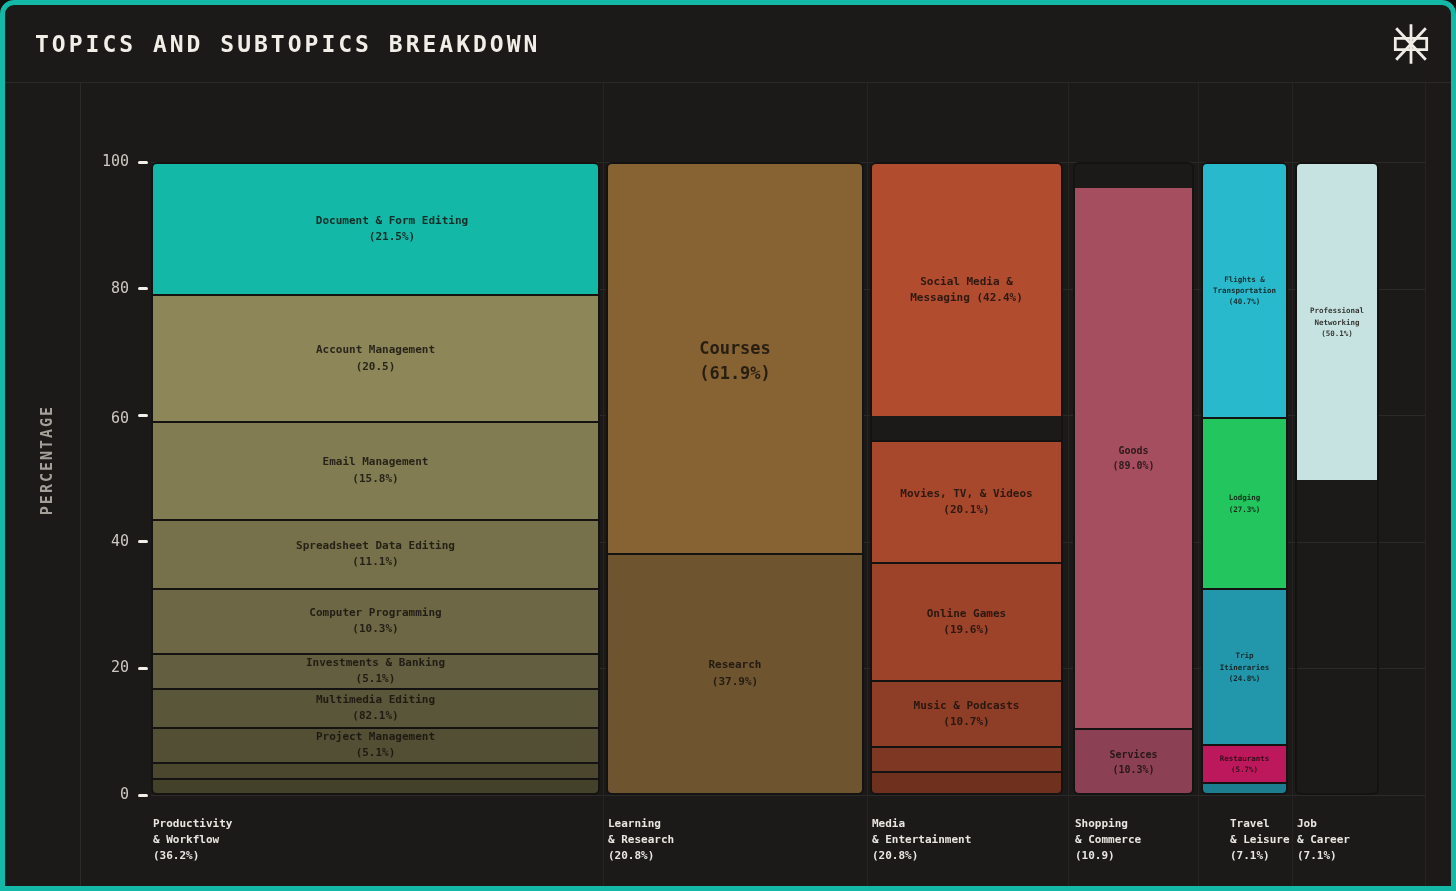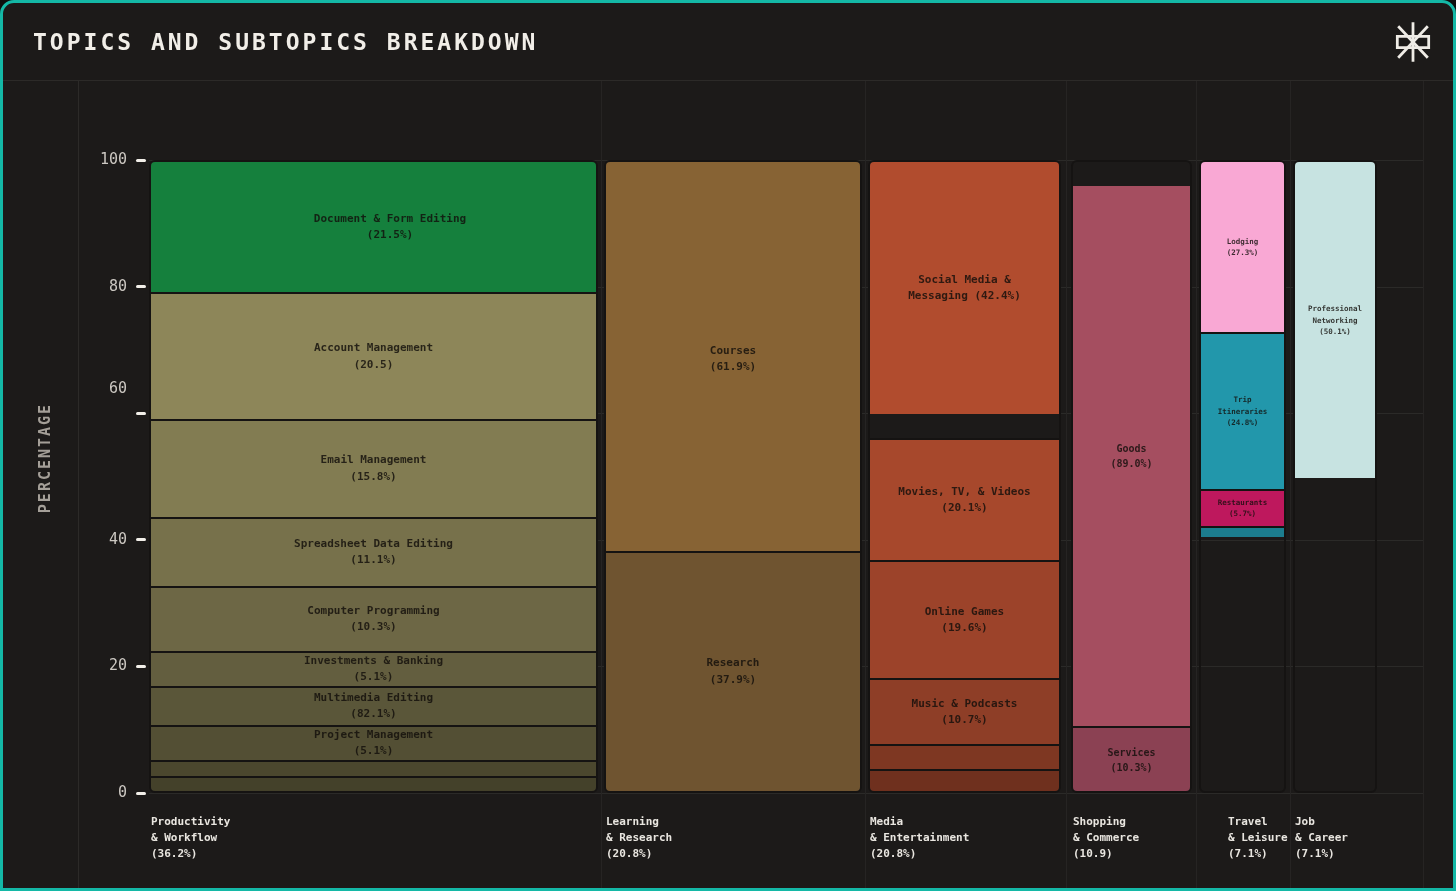--- a/index.html
+++ b/index.html
@@ -1,19 +1,19 @@
 <!DOCTYPE html>
 <html><head>
 <meta charset="utf-8">
 <style>
   html,body{margin:0;padding:0;background:#0f0e0e;}
   *{box-sizing:border-box;}
   .panel{
     position:relative;width:1456px;height:891px;
-    background:#1c1a19;border:3px solid #14b8a6;
+    background:#1c1a19;border:5px solid #14b8a6;
     border-radius:14px 14px 0 0;overflow:hidden;
     font-family:"DejaVu Sans Mono","Liberation Mono",monospace;
   }
   .header{position:absolute;top:0;left:0;right:0;height:78px;
     border-bottom:1px solid #2c2a28;display:flex;align-items:center;}
   .title{margin-left:30px;font-size:23px;font-weight:700;letter-spacing:3px;color:#f1eee8;}
   .logo{position:absolute;right:14px;top:13px;width:52px;height:52px;display:flex;align-items:center;justify-content:center;}
   .axis-divider{position:absolute;left:75px;top:78px;bottom:0;width:1px;background:#2c2a28;}
   #chart{position:absolute;inset:0;}
   .gridline{position:absolute;height:1px;background:#2b2a28;z-index:1;}
@@ -58,35 +58,35 @@
       <div class="tick-dash" style="left: 133px; top: 788.5px;"></div>
       <div class="tick-label" style="top: 780px;">0</div>
       <div class="gridline" style="left: 146px; width: 1274px; top: 663.4px;"></div>
       <div class="tick-dash" style="left: 133px; top: 661.9px;"></div>
       <div class="tick-label" style="top: 653.4px;">20</div>
       <div class="gridline" style="left: 146px; width: 1274px; top: 536.8px;"></div>
       <div class="tick-dash" style="left: 133px; top: 535.3px;"></div>
       <div class="tick-label" style="top: 526.8px;">40</div>
       <div class="gridline" style="left: 146px; width: 1274px; top: 410.2px;"></div>
       <div class="tick-dash" style="left: 133px; top: 408.7px;"></div>
-      <div class="tick-label" style="top: 376px;">60</div>
+      <div class="tick-label" style="top: 404px;">60</div>
       <div class="gridline" style="left: 146px; width: 1274px; top: 283.6px;"></div>
       <div class="tick-dash" style="left: 133px; top: 282.1px;"></div>
       <div class="tick-label" style="top: 273.6px;">80</div>
       <div class="gridline" style="left: 146px; width: 1274px; top: 157px;"></div>
       <div class="tick-dash" style="left: 133px; top: 155.5px;"></div>
       <div class="tick-label" style="top: 147px;">100</div>
       <div class="vsep" style="left: 598px;"></div>
       <div class="vsep" style="left: 862px;"></div>
       <div class="vsep" style="left: 1063px;"></div>
       <div class="vsep" style="left: 1192.5px;"></div>
       <div class="vsep" style="left: 1286.5px;"></div>
       <div class="vsep" style="left: 1420px;"></div>
       <div class="column" style="left: 146px; width: 449px;">
-        <div class="segment" style="flex: 0.215 1 0px; background: #15803d; padding-left: 33px;">
+        <div class="segment" style="flex: 0.215 1 0px; background: #14b8a6; padding-left: 33px;">
           <div class="seg-label" style="font-size: 11px;">Document &amp; Form Editing
 (21.5%)</div>
         </div>
         <div class="segment" style="flex: 0.205 1 0px; background: rgb(141, 134, 89);">
           <div class="seg-label" style="font-size: 11px;">Account Management
 (20.5)</div>
         </div>
         <div class="segment" style="flex: 0.158 1 0px; background: rgb(130, 124, 82);">
           <div class="seg-label" style="font-size: 11px;">Email Management
 (15.8%)</div>
@@ -112,21 +112,21 @@
 (5.1%)</div>
         </div>
         <div class="segment" style="flex: 0.024 1 0px; background: rgb(75, 71, 46);"></div>
         <div class="segment" style="flex: 0.021 1 0px; background: rgb(68, 65, 42);"></div>
       </div>
       <div class="cat-label" style="left: 148px;">Productivity
 &amp; Workflow
 (36.2%)</div>
       <div class="column" style="left: 601px; width: 258px;">
         <div class="segment" style="flex: 0.62024 1 0px; background: rgb(135, 99, 52);">
-          <div class="seg-label" style="font-size: 11px; margin-top: 6px;">Courses
+          <div class="seg-label" style="font-size: 17px; margin-top: 6px;">Courses
 (61.9%)</div>
         </div>
         <div class="segment" style="flex: 0.37976 1 0px; background: rgb(111, 84, 48);">
           <div class="seg-label" style="font-size: 11px;">Research
 (37.9%)</div>
         </div>
       </div>
       <div class="cat-label" style="left: 603px;">Learning
 &amp; Research
 (20.8%)</div>
@@ -160,21 +160,26 @@
         </div>
         <div class="segment" style="flex: 0.103726 1 0px; background: rgb(139, 65, 83);">
           <div class="seg-label" style="font-size: 10px;">Services
 (10.3%)</div>
         </div>
       </div>
       <div class="cat-label" style="left: 1070px;">Shopping
 &amp; Commerce
 (10.9)</div>
       <div class="column" style="left: 1196px; width: 87px;">
-        <div class="segment" style="flex: 0.273 1 0px; background: #f9a8d4;">
+        <div class="segment" style="flex: 0.407 1 0px; background: rgb(40, 185, 204);">
+          <div class="seg-label" style="font-size: 7.5px;">Flights &amp;
+Transportation
+(40.7%)</div>
+        </div>
+        <div class="segment" style="flex: 0.273 1 0px; background: #22c55e;">
           <div class="seg-label" style="font-size: 7.5px;">Lodging
 (27.3%)</div>
         </div>
         <div class="segment" style="flex: 0.248 1 0px; background: rgb(34, 151, 171);">
           <div class="seg-label" style="font-size: 7.5px;">Trip
 Itineraries
 (24.8%)</div>
         </div>
         <div class="segment" style="flex: 0.057 1 0px; background: #be185d;">
           <div class="seg-label" style="font-size: 7.5px;">Restaurants

